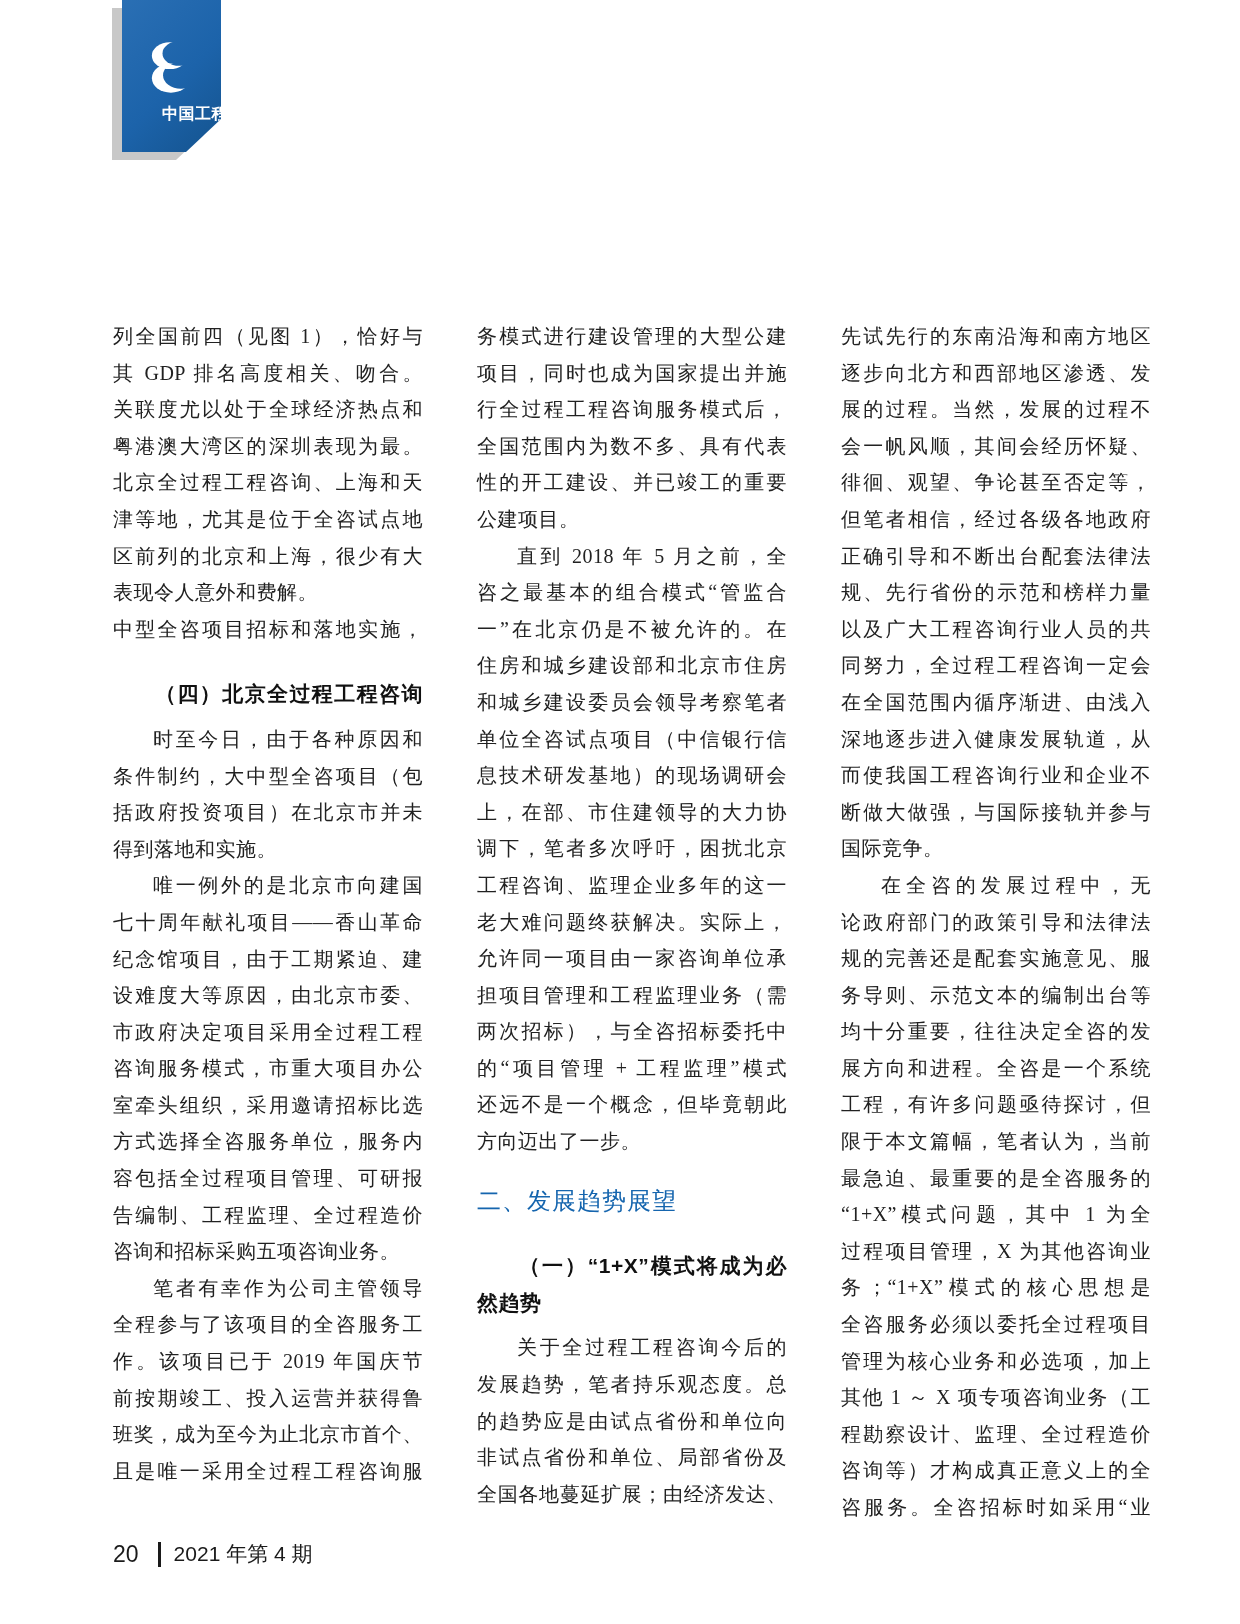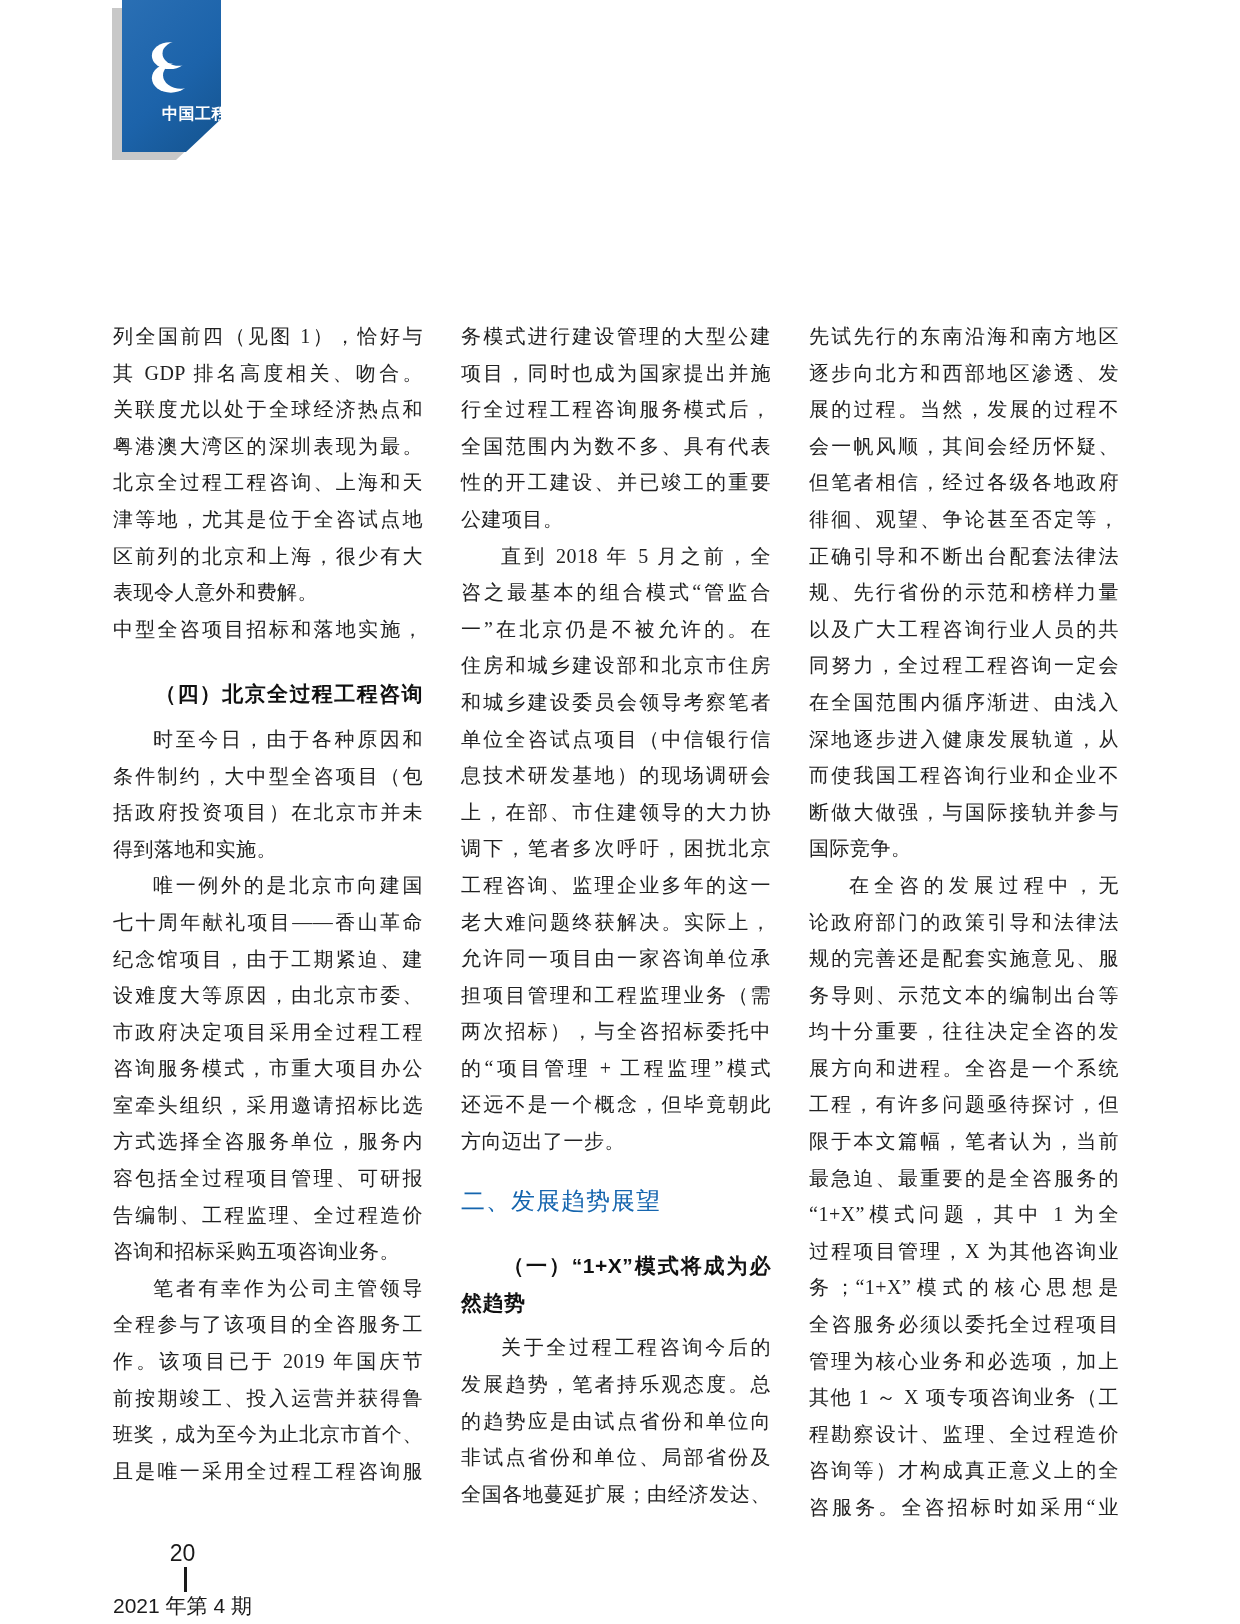--- a/index.html
+++ b/index.html
@@ -58,21 +58,21 @@
     padding-left: 40px;
   }
 
   
   .columns {
     position: absolute;
     left: 113px;
     top: 318px;
     width: 1006px;
     display: flex;
-    gap: 38px;
+    gap: 54px;
   }
   .col { width: 310px; flex: 0 0 310px; }
 
   .line {
     font-size: 20px;
     line-height: 36.6px;
     text-align: justify;
     text-align-last: left;
     letter-spacing: 0.5px;
   }
@@ -97,21 +97,20 @@
   }
 
   
   .page-footer {
     position: absolute;
     left: 113px;
     top: 1540px;
     display: flex;
     align-items: center;
     font-family: "Liberation Sans", sans-serif;
-    flex-direction: column;
   }
   .page-num { font-size: 23px; color: #1a1a1a; font-weight: 500; }
   .footer-divider {
     width: 3px;
     height: 25px;
     background: #1a1a1a;
     margin: 0 13px 0 19px;
   }
   .issue { font-size: 21px; color: #1a1a1a; }
 </style>
@@ -229,22 +228,22 @@
           <div class="line fill">非试点省份和单位、局部省份及</div>
           <div class="line fill">全国各地蔓延扩展；由经济发达、</div>
         </div>
       </section>
     <section class="col">
         <div class="block body">
           <div class="line fill">先试先行的东南沿海和南方地区</div>
           <div class="line fill">逐步向北方和西部地区渗透、发</div>
           <div class="line fill">展的过程。当然，发展的过程不</div>
           <div class="line fill">会一帆风顺，其间会经历怀疑、</div>
+          <div class="line fill">徘徊、观望、争论甚至否定等，</div>
           <div class="line fill">但笔者相信，经过各级各地政府</div>
-          <div class="line fill">徘徊、观望、争论甚至否定等，</div>
           <div class="line fill">正确引导和不断出台配套法律法</div>
           <div class="line fill">规、先行省份的示范和榜样力量</div>
           <div class="line fill">以及广大工程咨询行业人员的共</div>
           <div class="line fill">同努力，全过程工程咨询一定会</div>
           <div class="line fill">在全国范围内循序渐进、由浅入</div>
           <div class="line fill">深地逐步进入健康发展轨道，从</div>
           <div class="line fill">而使我国工程咨询行业和企业不</div>
           <div class="line fill">断做大做强，与国际接轨并参与</div>
           <div class="line">国际竞争。</div>
         </div>

